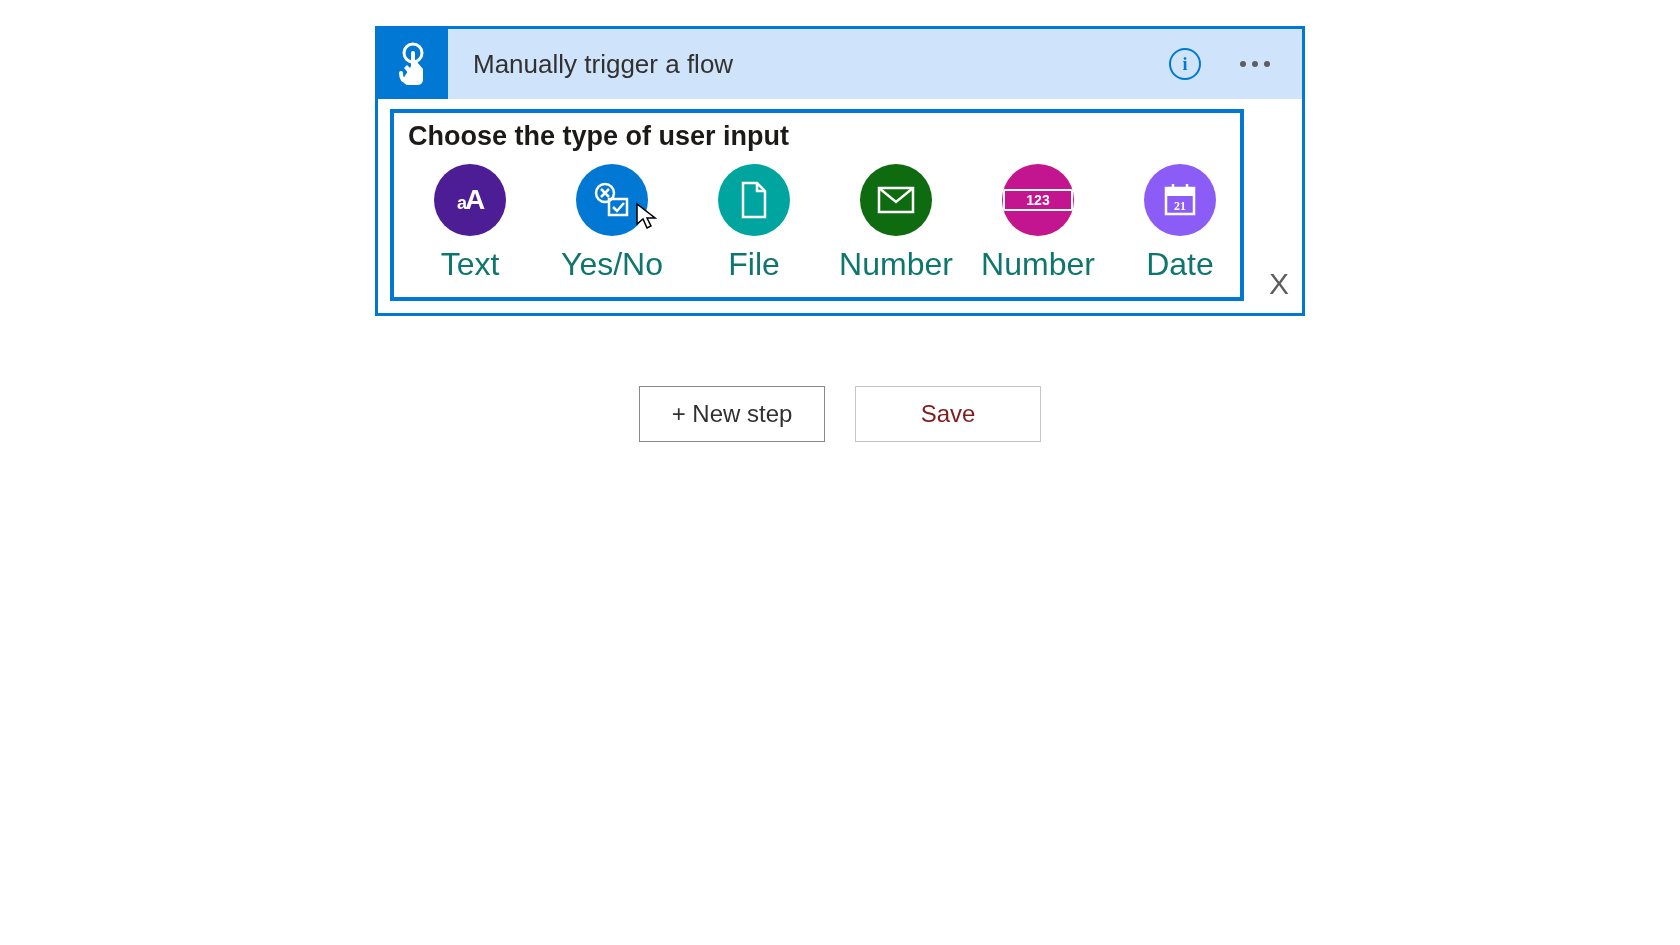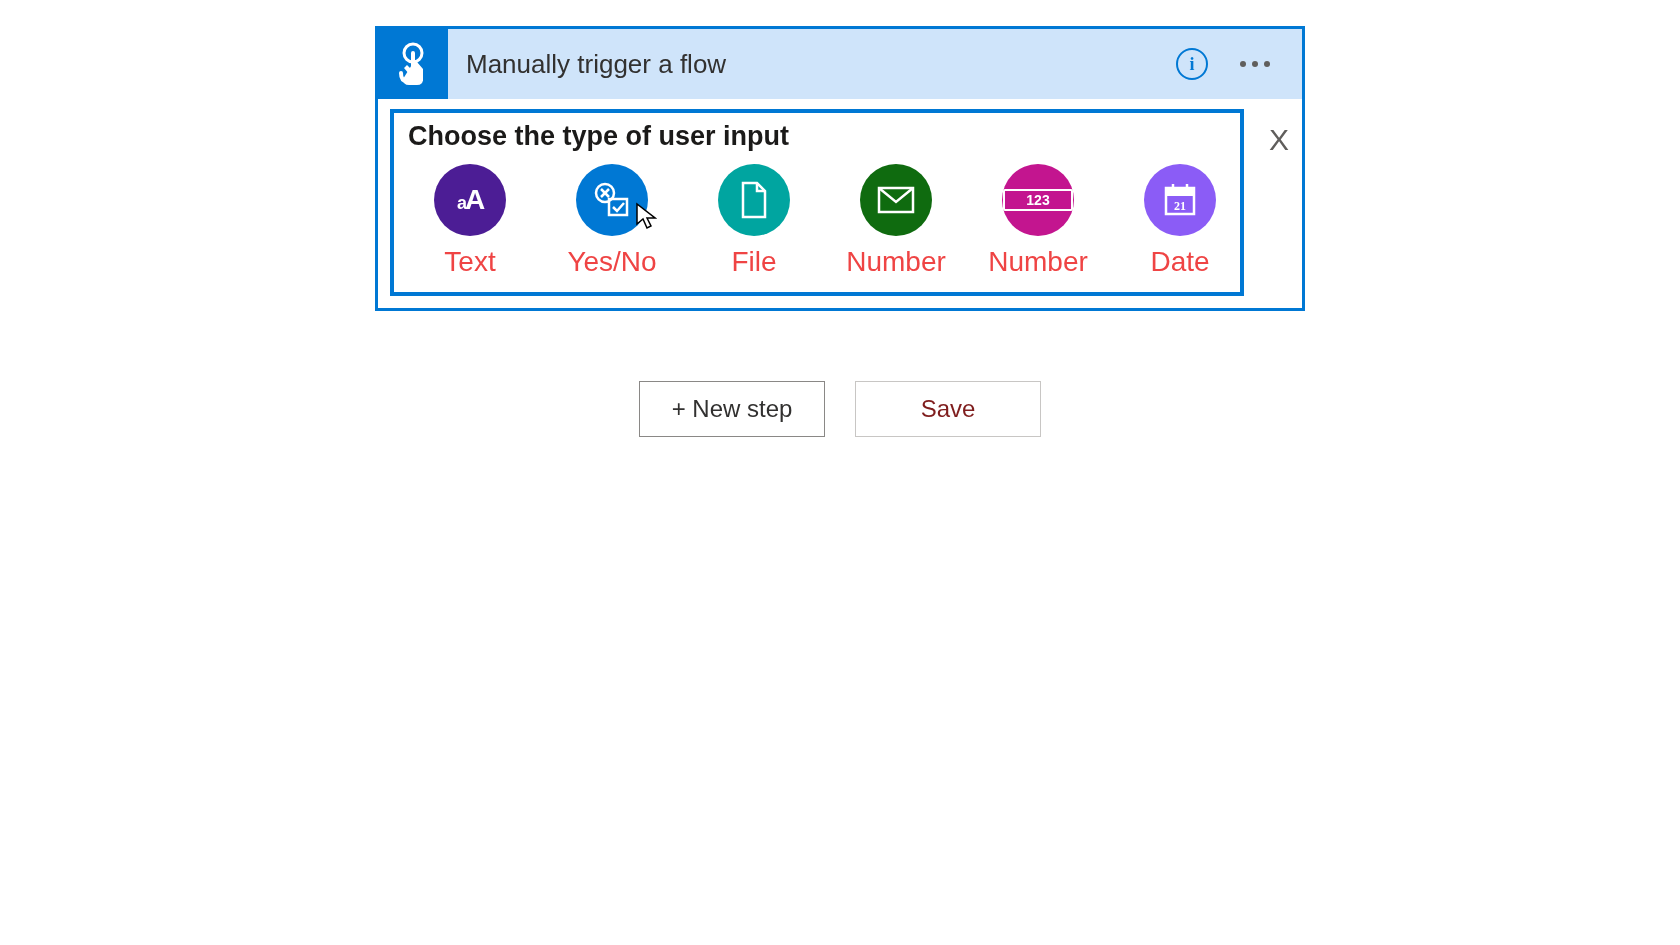--- a/index.html
+++ b/index.html
@@ -16,20 +16,21 @@
     .card {
       width: 930px;
       border: 3px solid #0078d4;
       background: #ffffff;
     }
     .card-header {
       display: flex;
       align-items: center;
       height: 70px;
       background: #cfe4fa;
+      gap: 7px;
     }
     .card-header-icon {
       width: 70px;
       height: 70px;
       background: #0078d4;
       display: flex;
       align-items: center;
       justify-content: center;
       flex-shrink: 0;
     }
@@ -63,21 +64,21 @@
       padding: 8px;
     }
     .more-dots span {
       width: 6px;
       height: 6px;
       background: #605e5c;
       border-radius: 50%;
     }
     .card-body {
       display: flex;
-      align-items: flex-start;
+      align-items: flex-end;
       padding: 10px 12px 12px 12px;
       gap: 24px;
     }
     .input-picker {
       flex: 1;
       border: 4px solid #0078d4;
       padding: 8px 14px 14px 14px;
     }
     .picker-title {
       font-size: 27px;
@@ -108,22 +109,22 @@
       color: #ffffff;
       flex-shrink: 0;
     }
     .circle.text   { background: #4c1d95; }
     .circle.yesno  { background: #0078d4; }
     .circle.file   { background: #00a5a0; }
     .circle.email  { background: #0f6b0f; }
     .circle.number { background: #c3158f; }
     .circle.date   { background: #8b5cf6; }
     .option-label {
-      font-size: 28px;
-      color: #ef4444;
+      font-size: 32px;
+      color: #0f766e;
       font-weight: 400;
       white-space: nowrap;
     }
     .close-x {
       width: 60px;
       display: flex;
       align-items: flex-start;
       justify-content: center;
       font-size: 30px;
       color: #605e5c;

